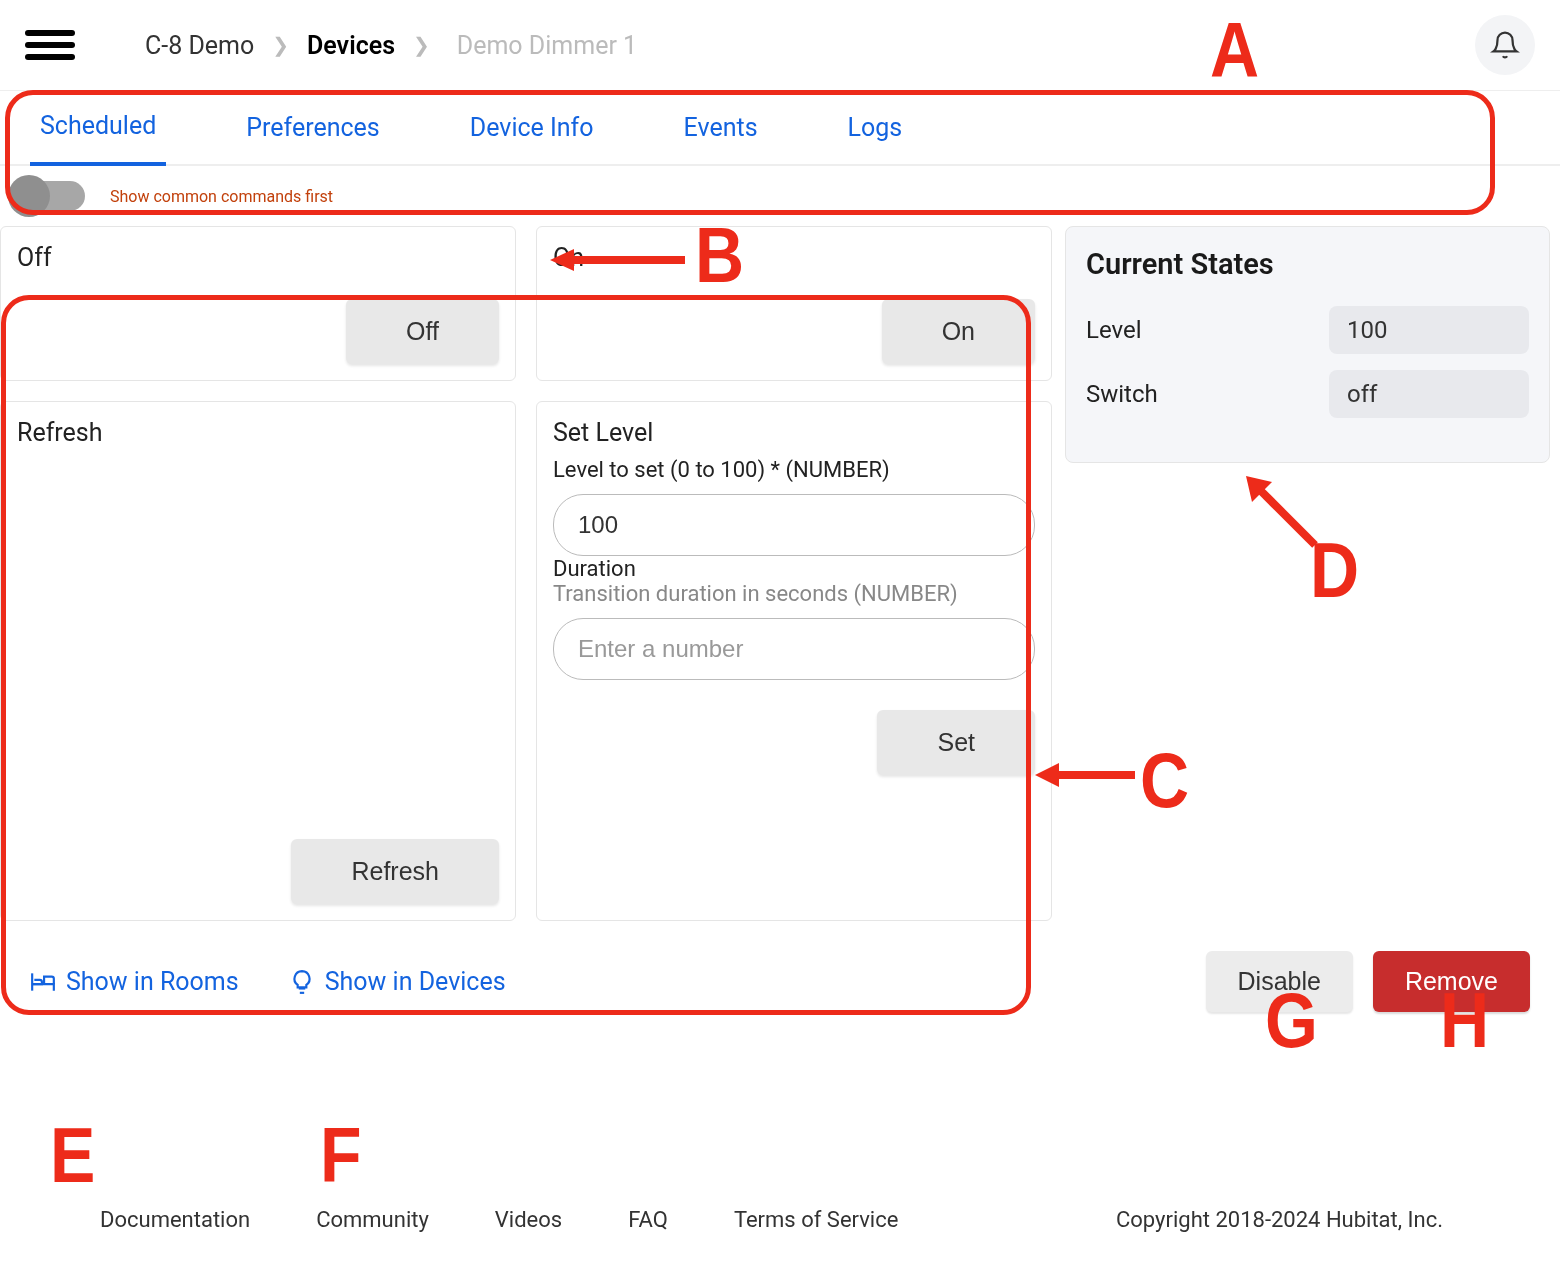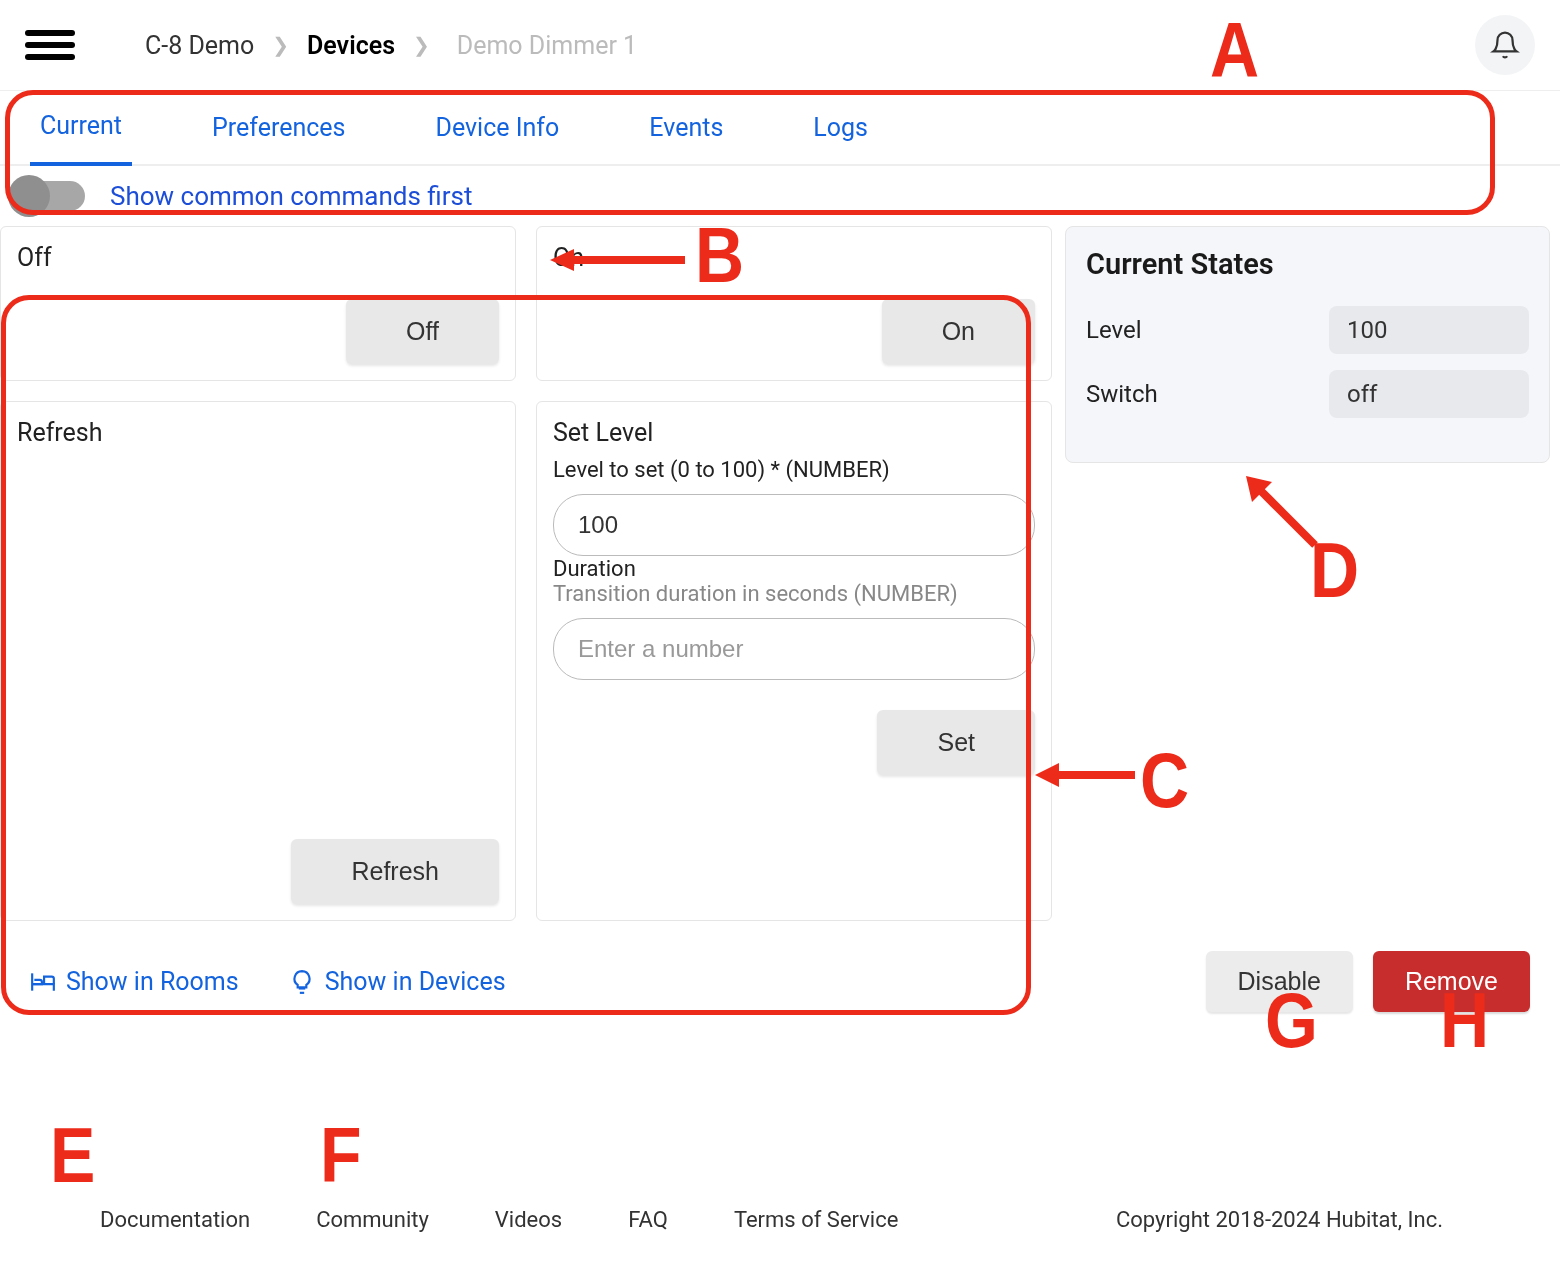--- a/index.html
+++ b/index.html
@@ -21,21 +21,21 @@
 .tab { color: #1363df; font-size: 25px; padding: 20px 10px 22px 10px; cursor: pointer; white-space: nowrap; }
 .tab.active { border-bottom: 4px solid #1363df; margin-bottom: -2px; }
 
 
 .annot-a-box { position: absolute; border: 5px solid #ed2b1a; border-radius: 28px; pointer-events: none; }
 
 
 .toggle-row { display: flex; align-items: center; padding: 15px 0 15px 10px; }
 .toggle { width: 75px; height: 30px; background: #a7a7a7; border-radius: 15px; position: relative; margin-right: 25px; cursor: pointer; }
 .toggle-knob { position: absolute; left: -2px; top: -6px; width: 42px; height: 42px; border-radius: 50%; background: #8f8f8f; }
-.toggle-label { font-size: 26px; color: #1d4ed8; text-align: right; }
+.toggle-label { font-size: 16px; color: #c2410c; text-align: right; }
 
 
 .main { display: flex; gap: 13px; padding: 0 10px 0 0; }
 .commands-area { flex: 1; display: grid; grid-template-columns: 1fr 1fr; gap: 20px; position: relative; }
 .sidebar { width: 485px; }
 
 .card { border: 1px solid #e5e5e5; border-radius: 6px; padding: 16px; display: flex; flex-direction: column; background: #fff; }
 .card-title { font-size: 25px; color: #222; margin-bottom: 10px; }
 .card-btn { align-self: flex-end; background: #e8e8e8; border: none; border-radius: 6px; padding: 18px 60px; font-size: 25px; color: #333; cursor: pointer; margin-top: auto; box-shadow: 0 2px 3px rgba(0,0,0,0.1); }
 .card.small { height: 155px; }
@@ -90,21 +90,21 @@
   </div>
   <div class="bell-wrap">
     <svg width="30" height="30" viewBox="0 0 24 24" fill="none" stroke="#333" stroke-width="1.8">
       <path d="M18 8a6 6 0 0 0-12 0c0 7-3 9-3 9h18s-3-2-3-9"></path>
       <path d="M13.7 21a2 2 0 0 1-3.4 0"></path>
     </svg>
   </div>
 </div>
 
 <div class="tabs">
-  <div class="tab active">Current</div>
+  <div class="tab active">Scheduled</div>
   <div class="tab">Preferences</div>
   <div class="tab">Device Info</div>
   <div class="tab">Events</div>
   <div class="tab">Logs</div>
 </div>
 
 <div class="toggle-row">
   <div class="toggle">
     <div class="toggle-knob"></div>
   </div>

